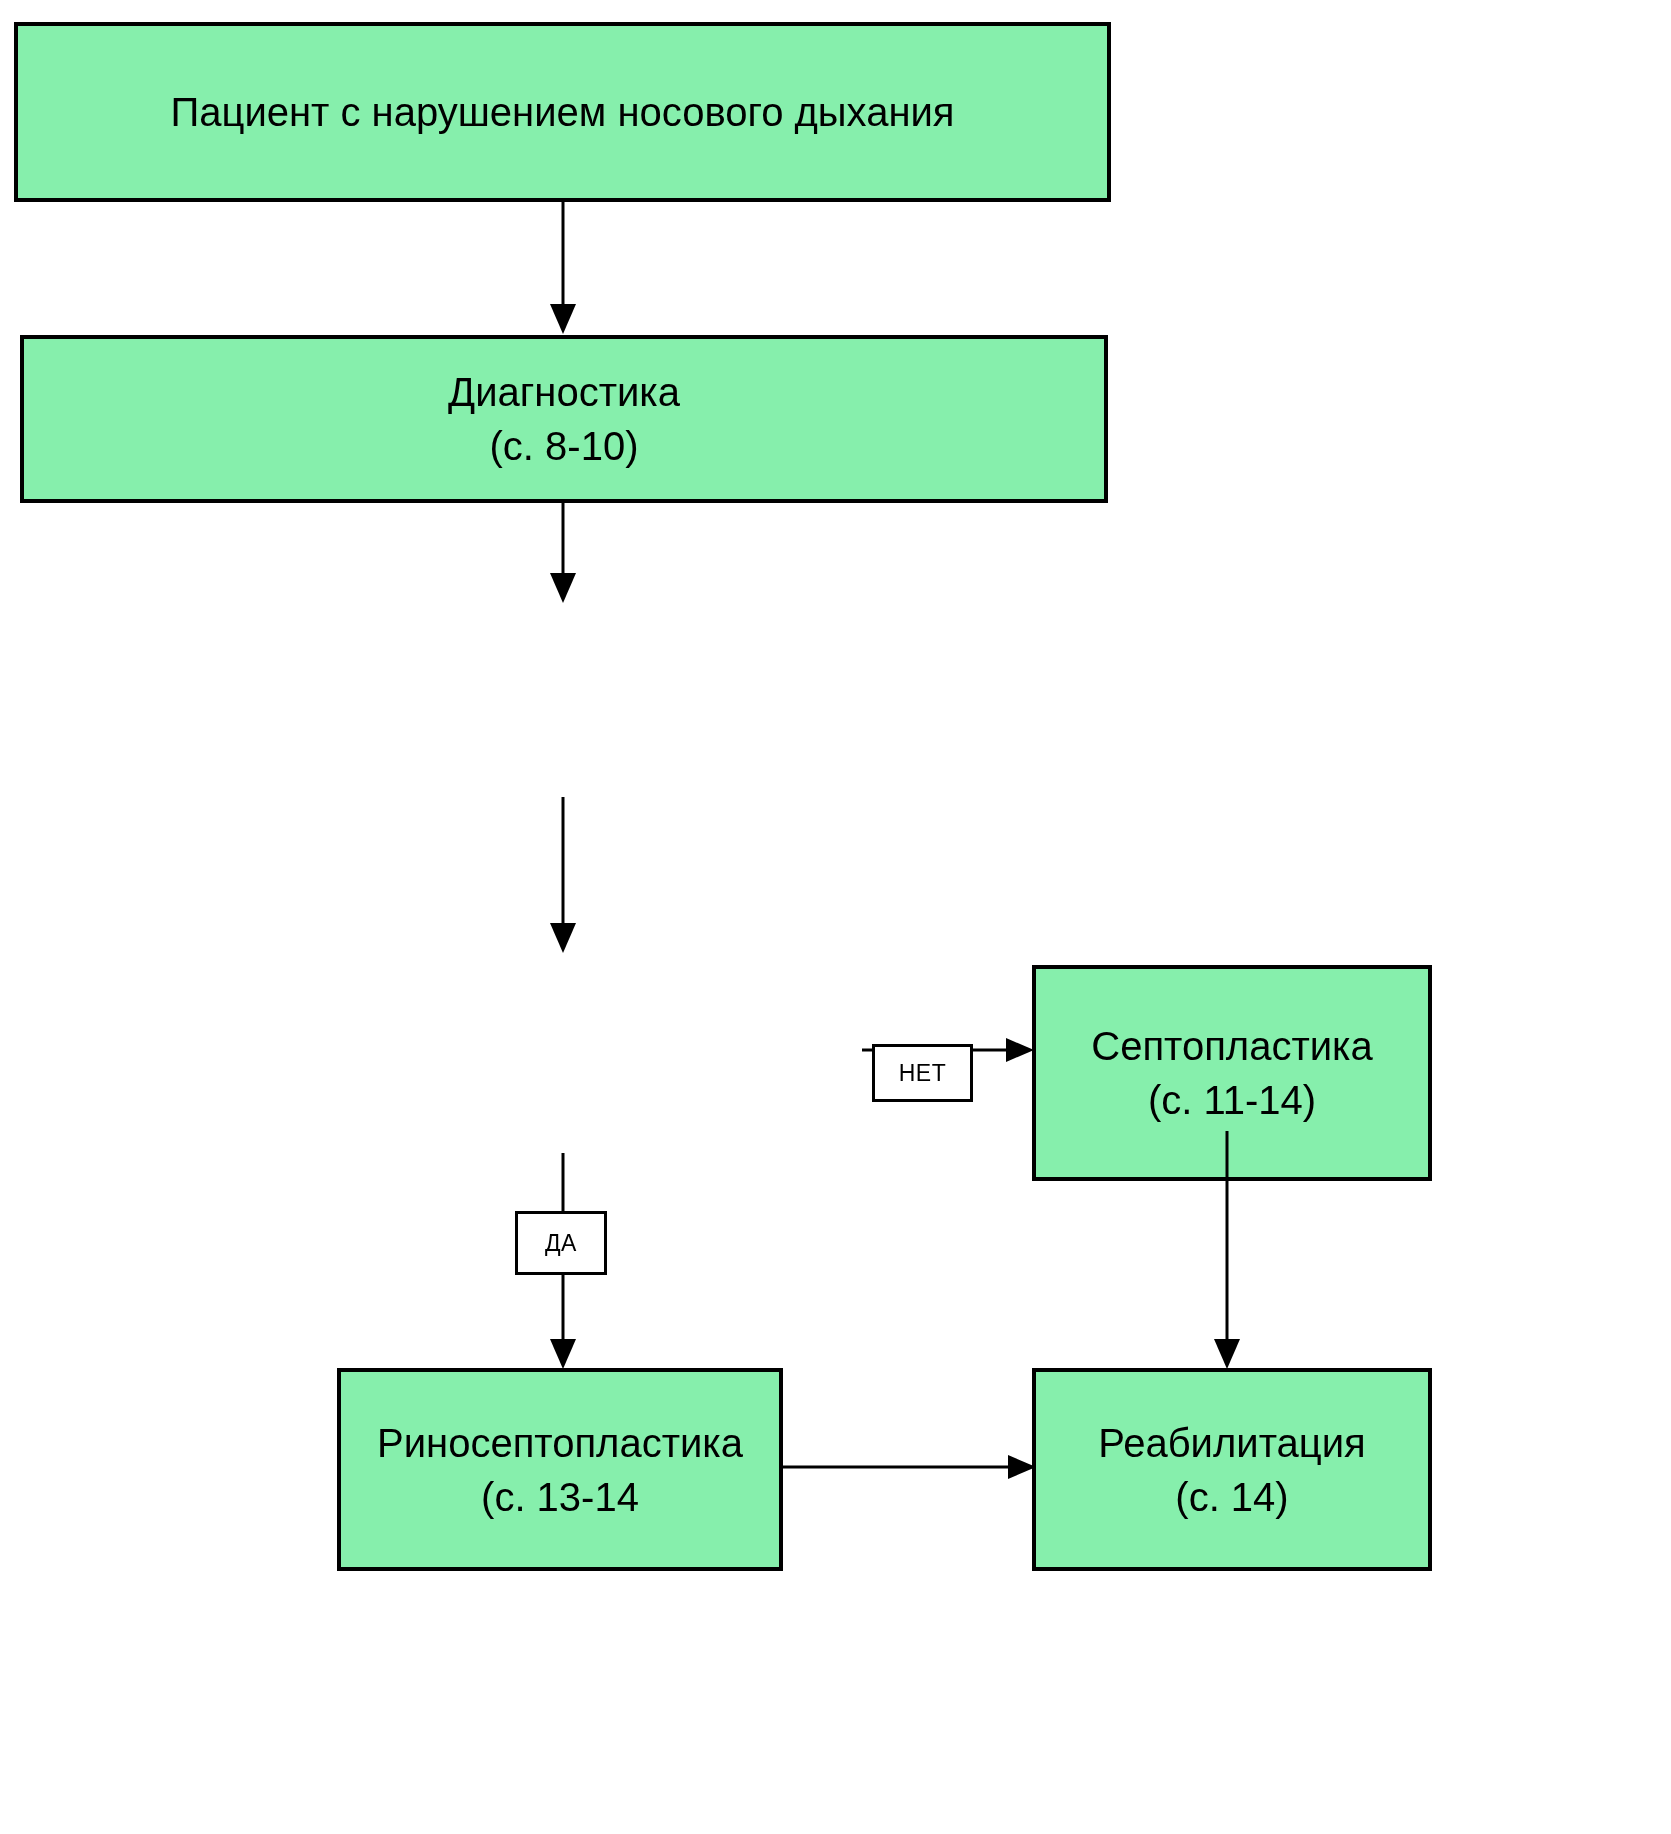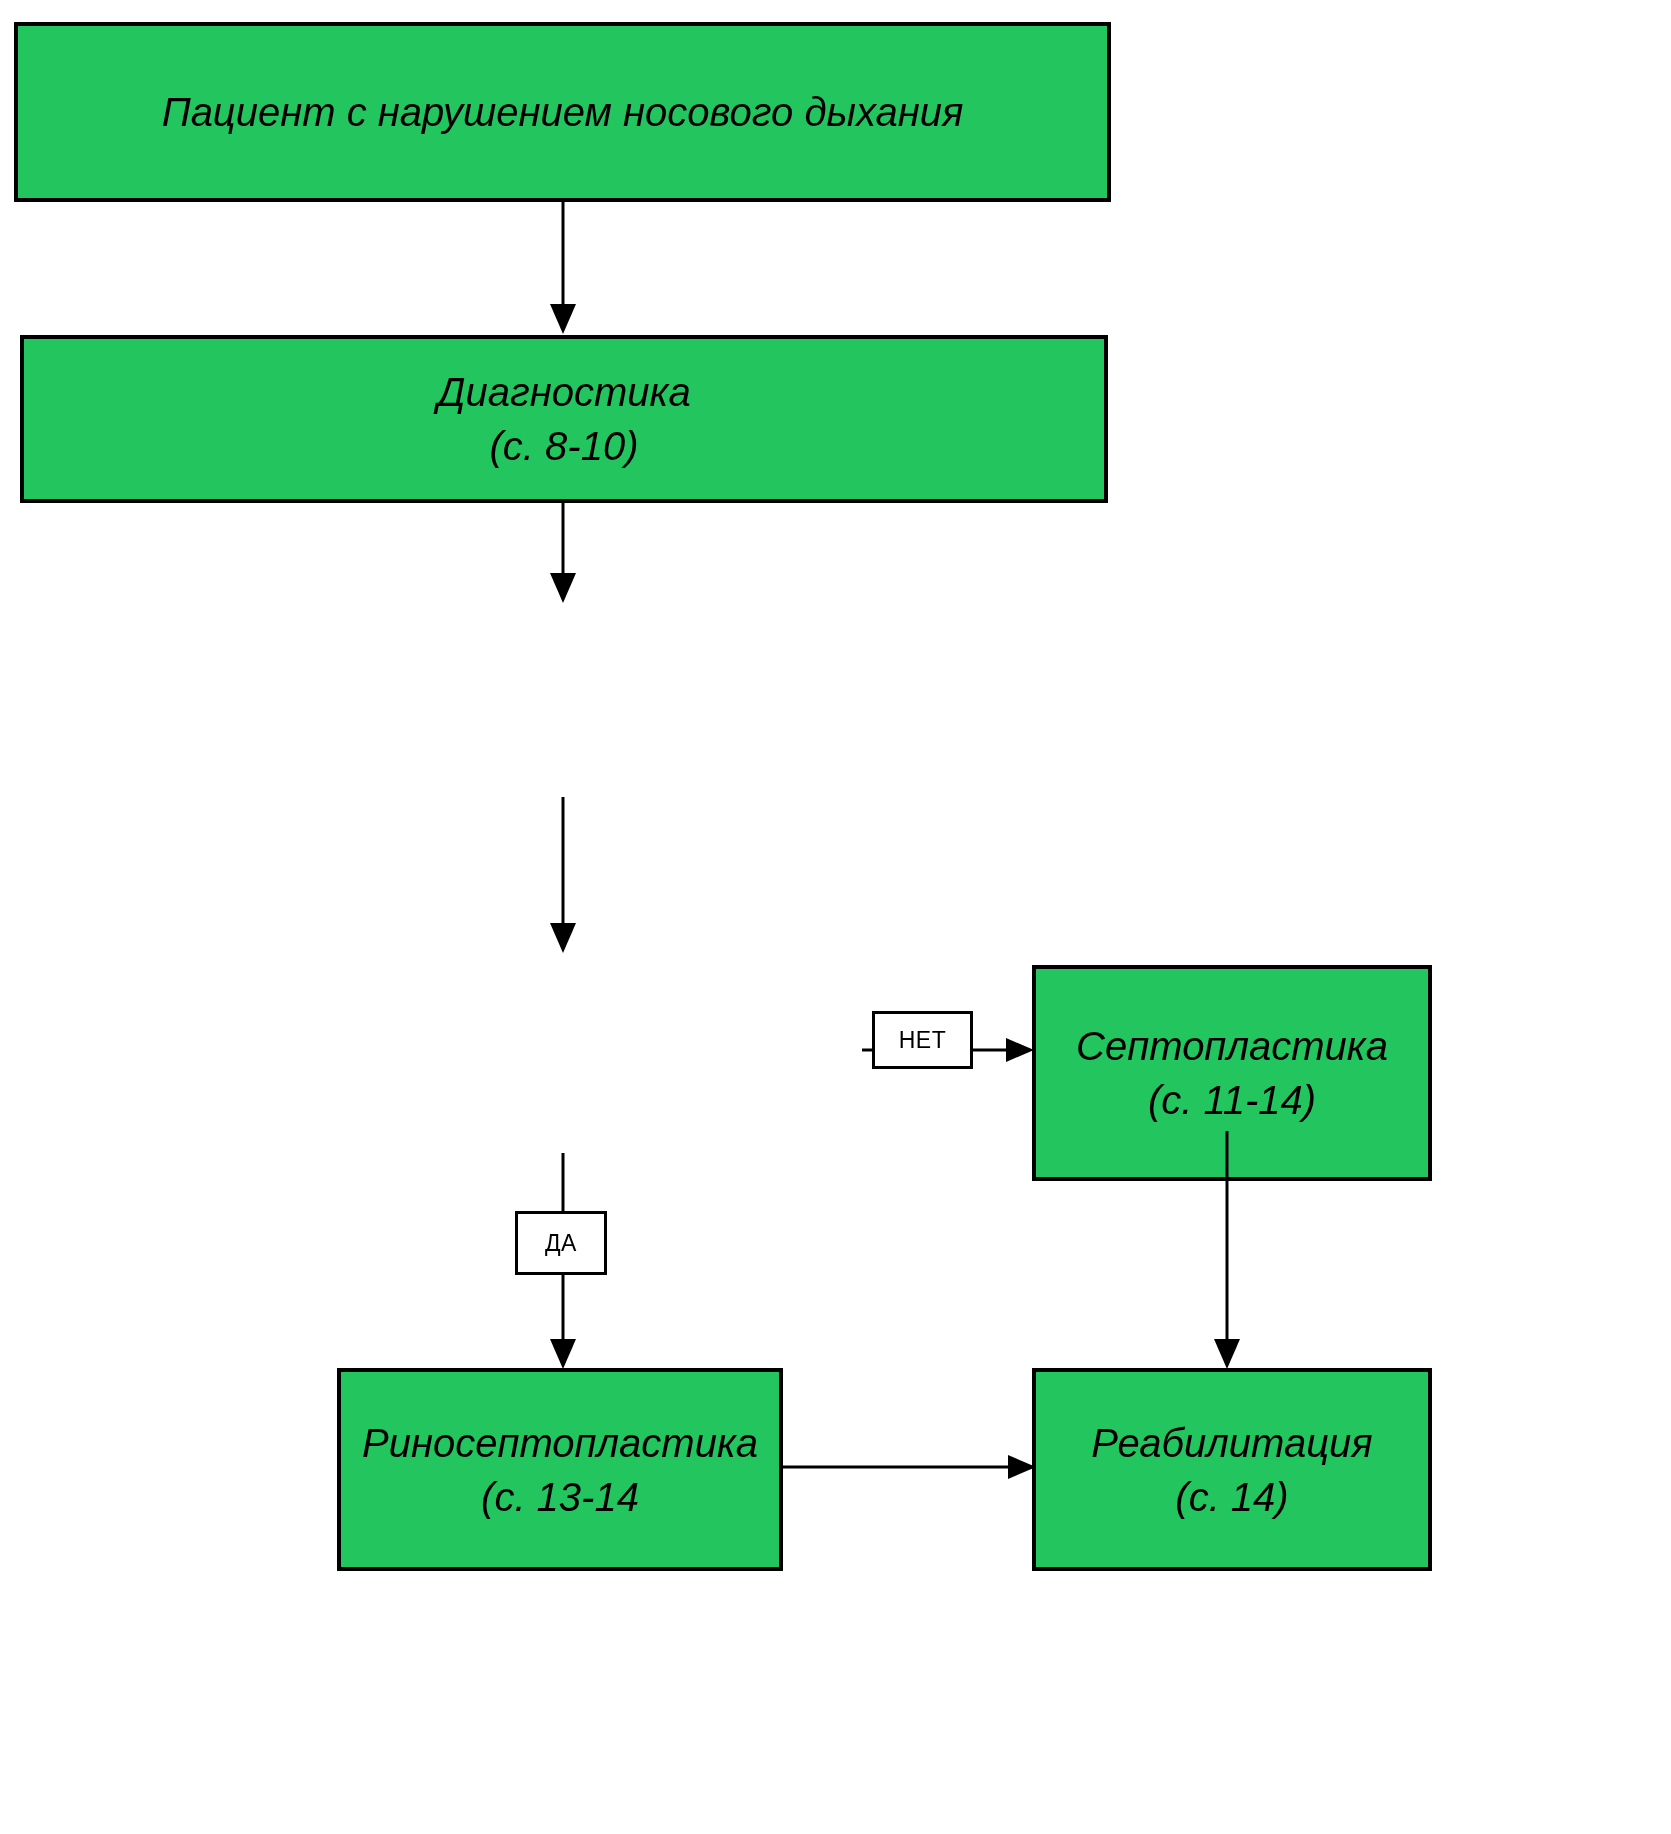--- a/index.html
+++ b/index.html
@@ -14,29 +14,28 @@
     background: #ffffff;
     overflow: hidden;
     font-family: "Liberation Sans", sans-serif;
   }
 
   
   .node {
     position: absolute;
     box-sizing: border-box;
     border: 4px solid #000000;
-    background: #22c55e;
+    background: #86efac;
     display: flex;
     flex-direction: column;
     align-items: center;
     justify-content: center;
     text-align: center;
     color: #000000;
     line-height: 1.35;
-    font-style: italic;
   }
   .node .line1, .node .line2 {
     display: block;
     white-space: nowrap;
   }
 
   
   #node-patient {
     left: 14px;  top: 22px;
     width: 1097px; height: 180px;
@@ -102,21 +101,21 @@
     border: 3px solid #000000;
     background: #ffffff;
     display: flex;
     align-items: center;
     justify-content: center;
     font-size: 23px;
     color: #000000;
     letter-spacing: 0.5px;
   }
   #label-no {
-    left: 872px; top: 1011px;
+    left: 872px; top: 1044px;
     width: 101px; height: 58px; align-items: center;
   }
   #label-yes {
     left: 515px; top: 1211px;
     width: 92px; height: 64px;
   }
 
   
   .conn {
     position: absolute;

